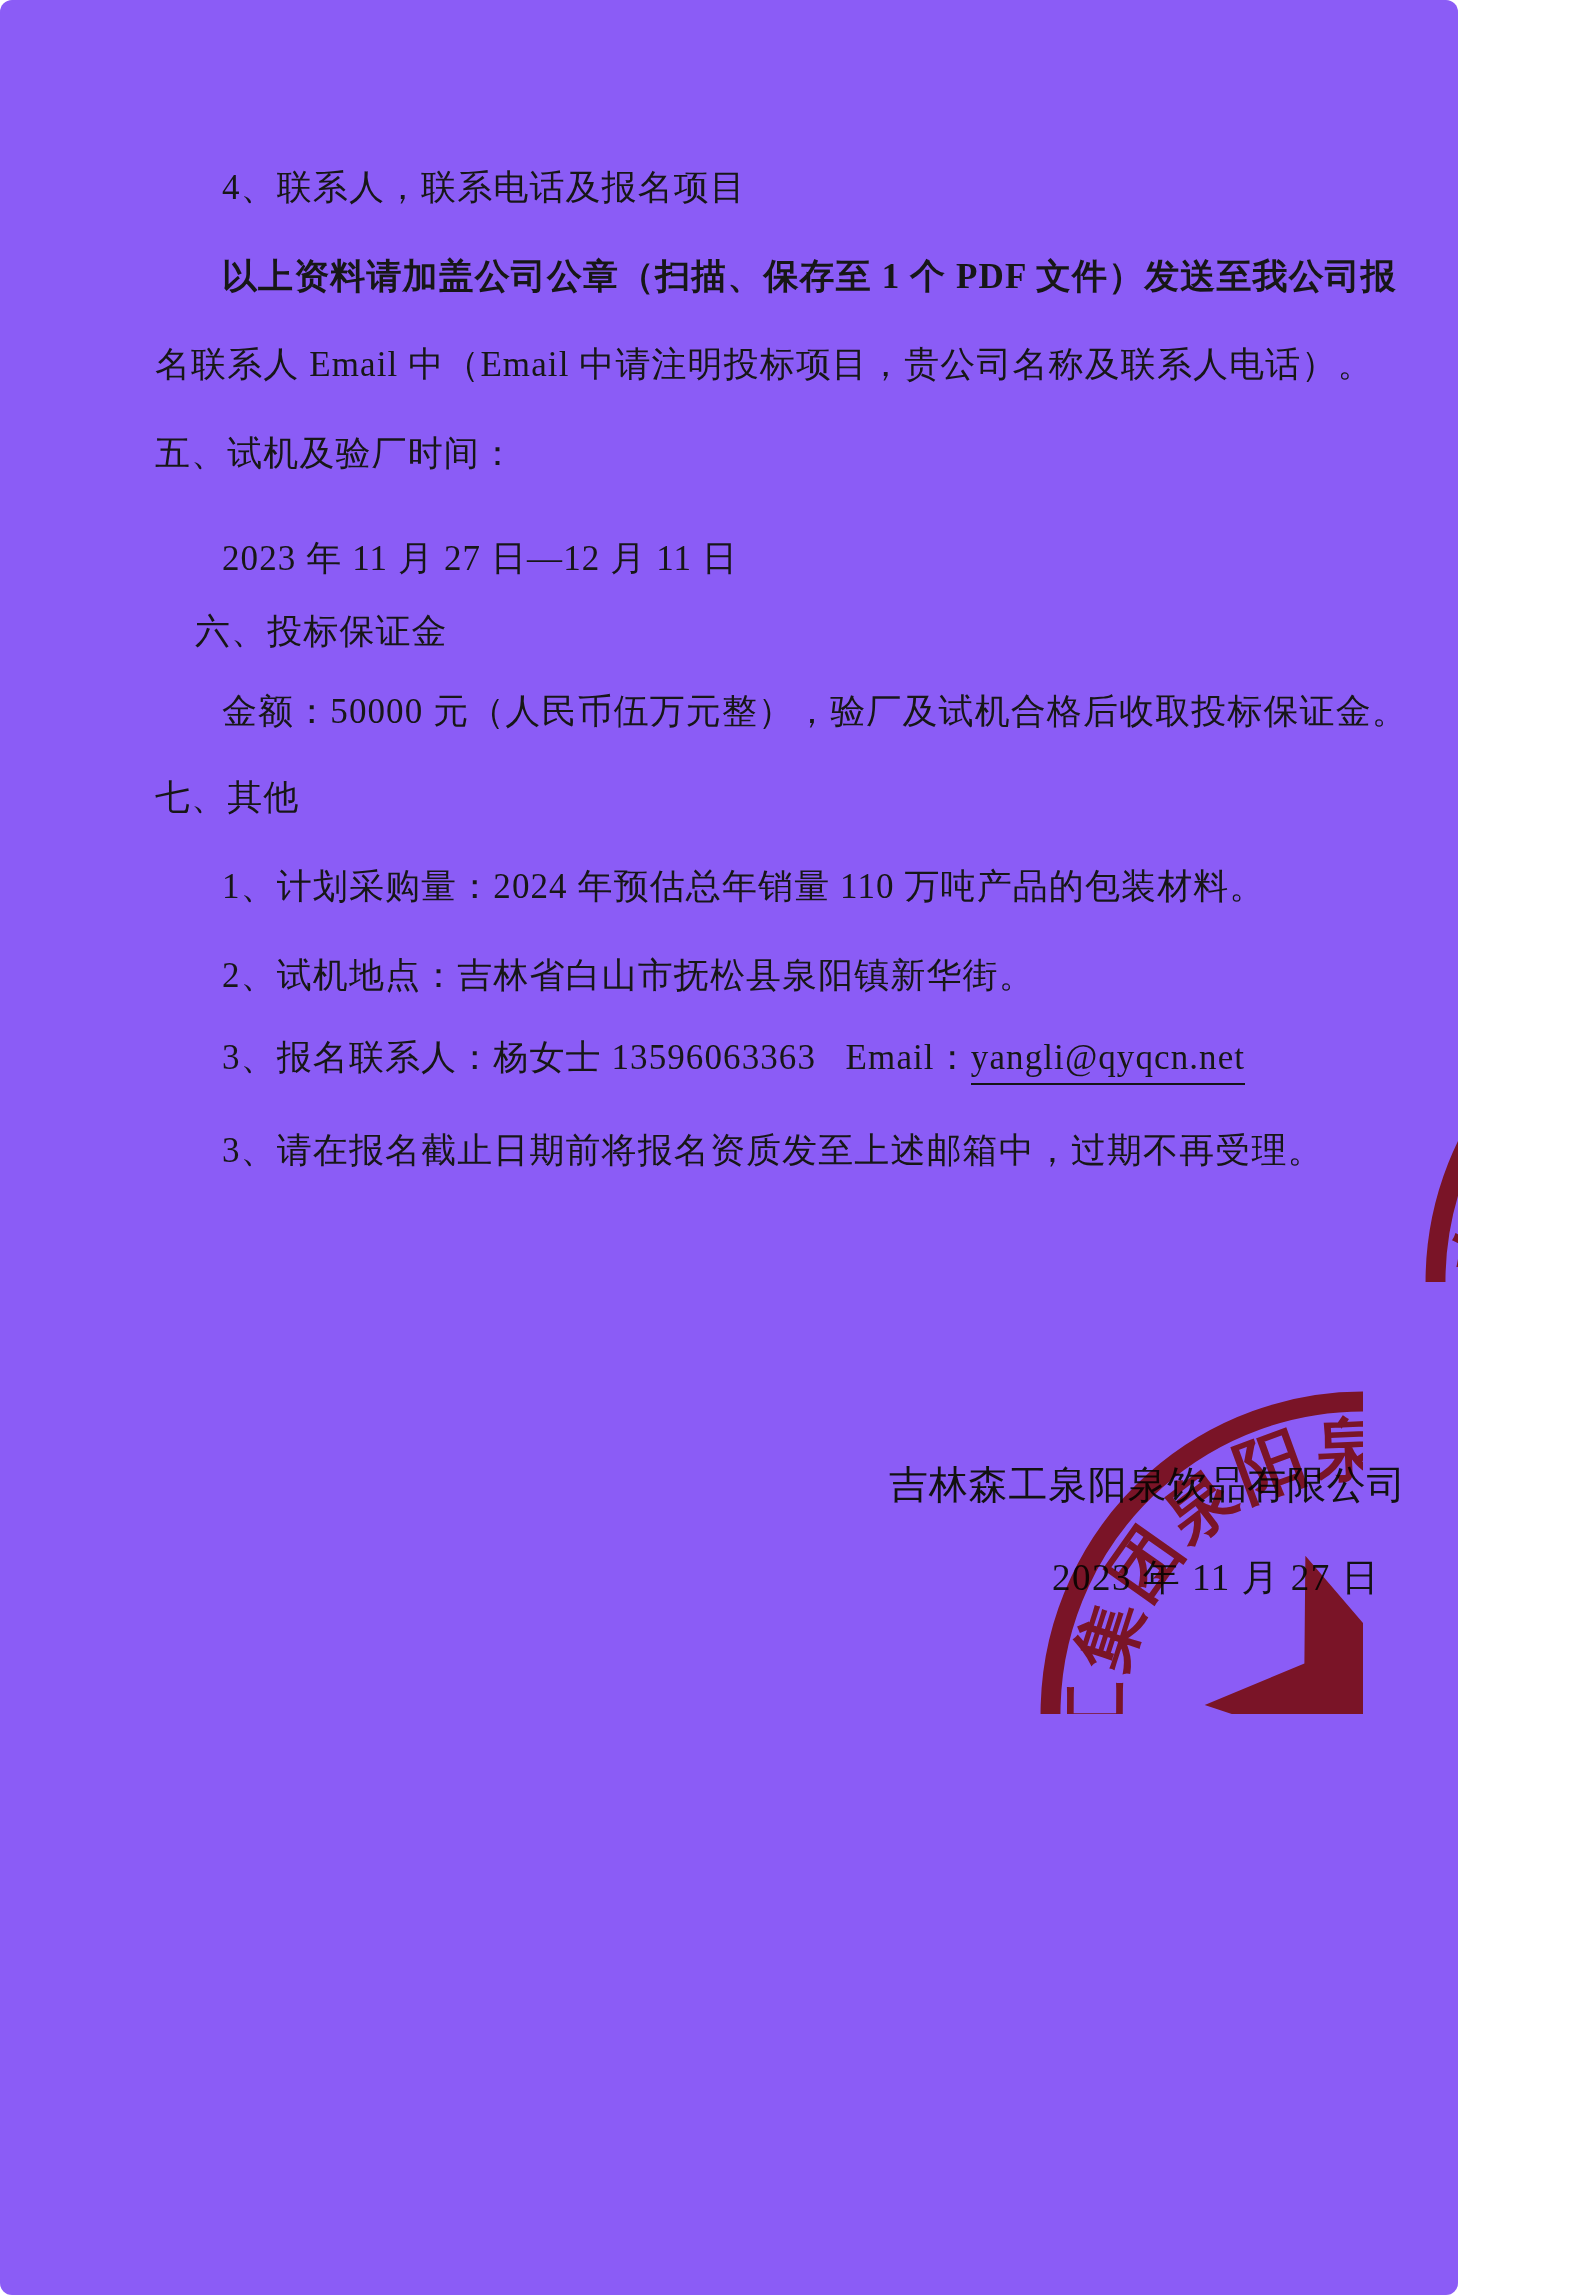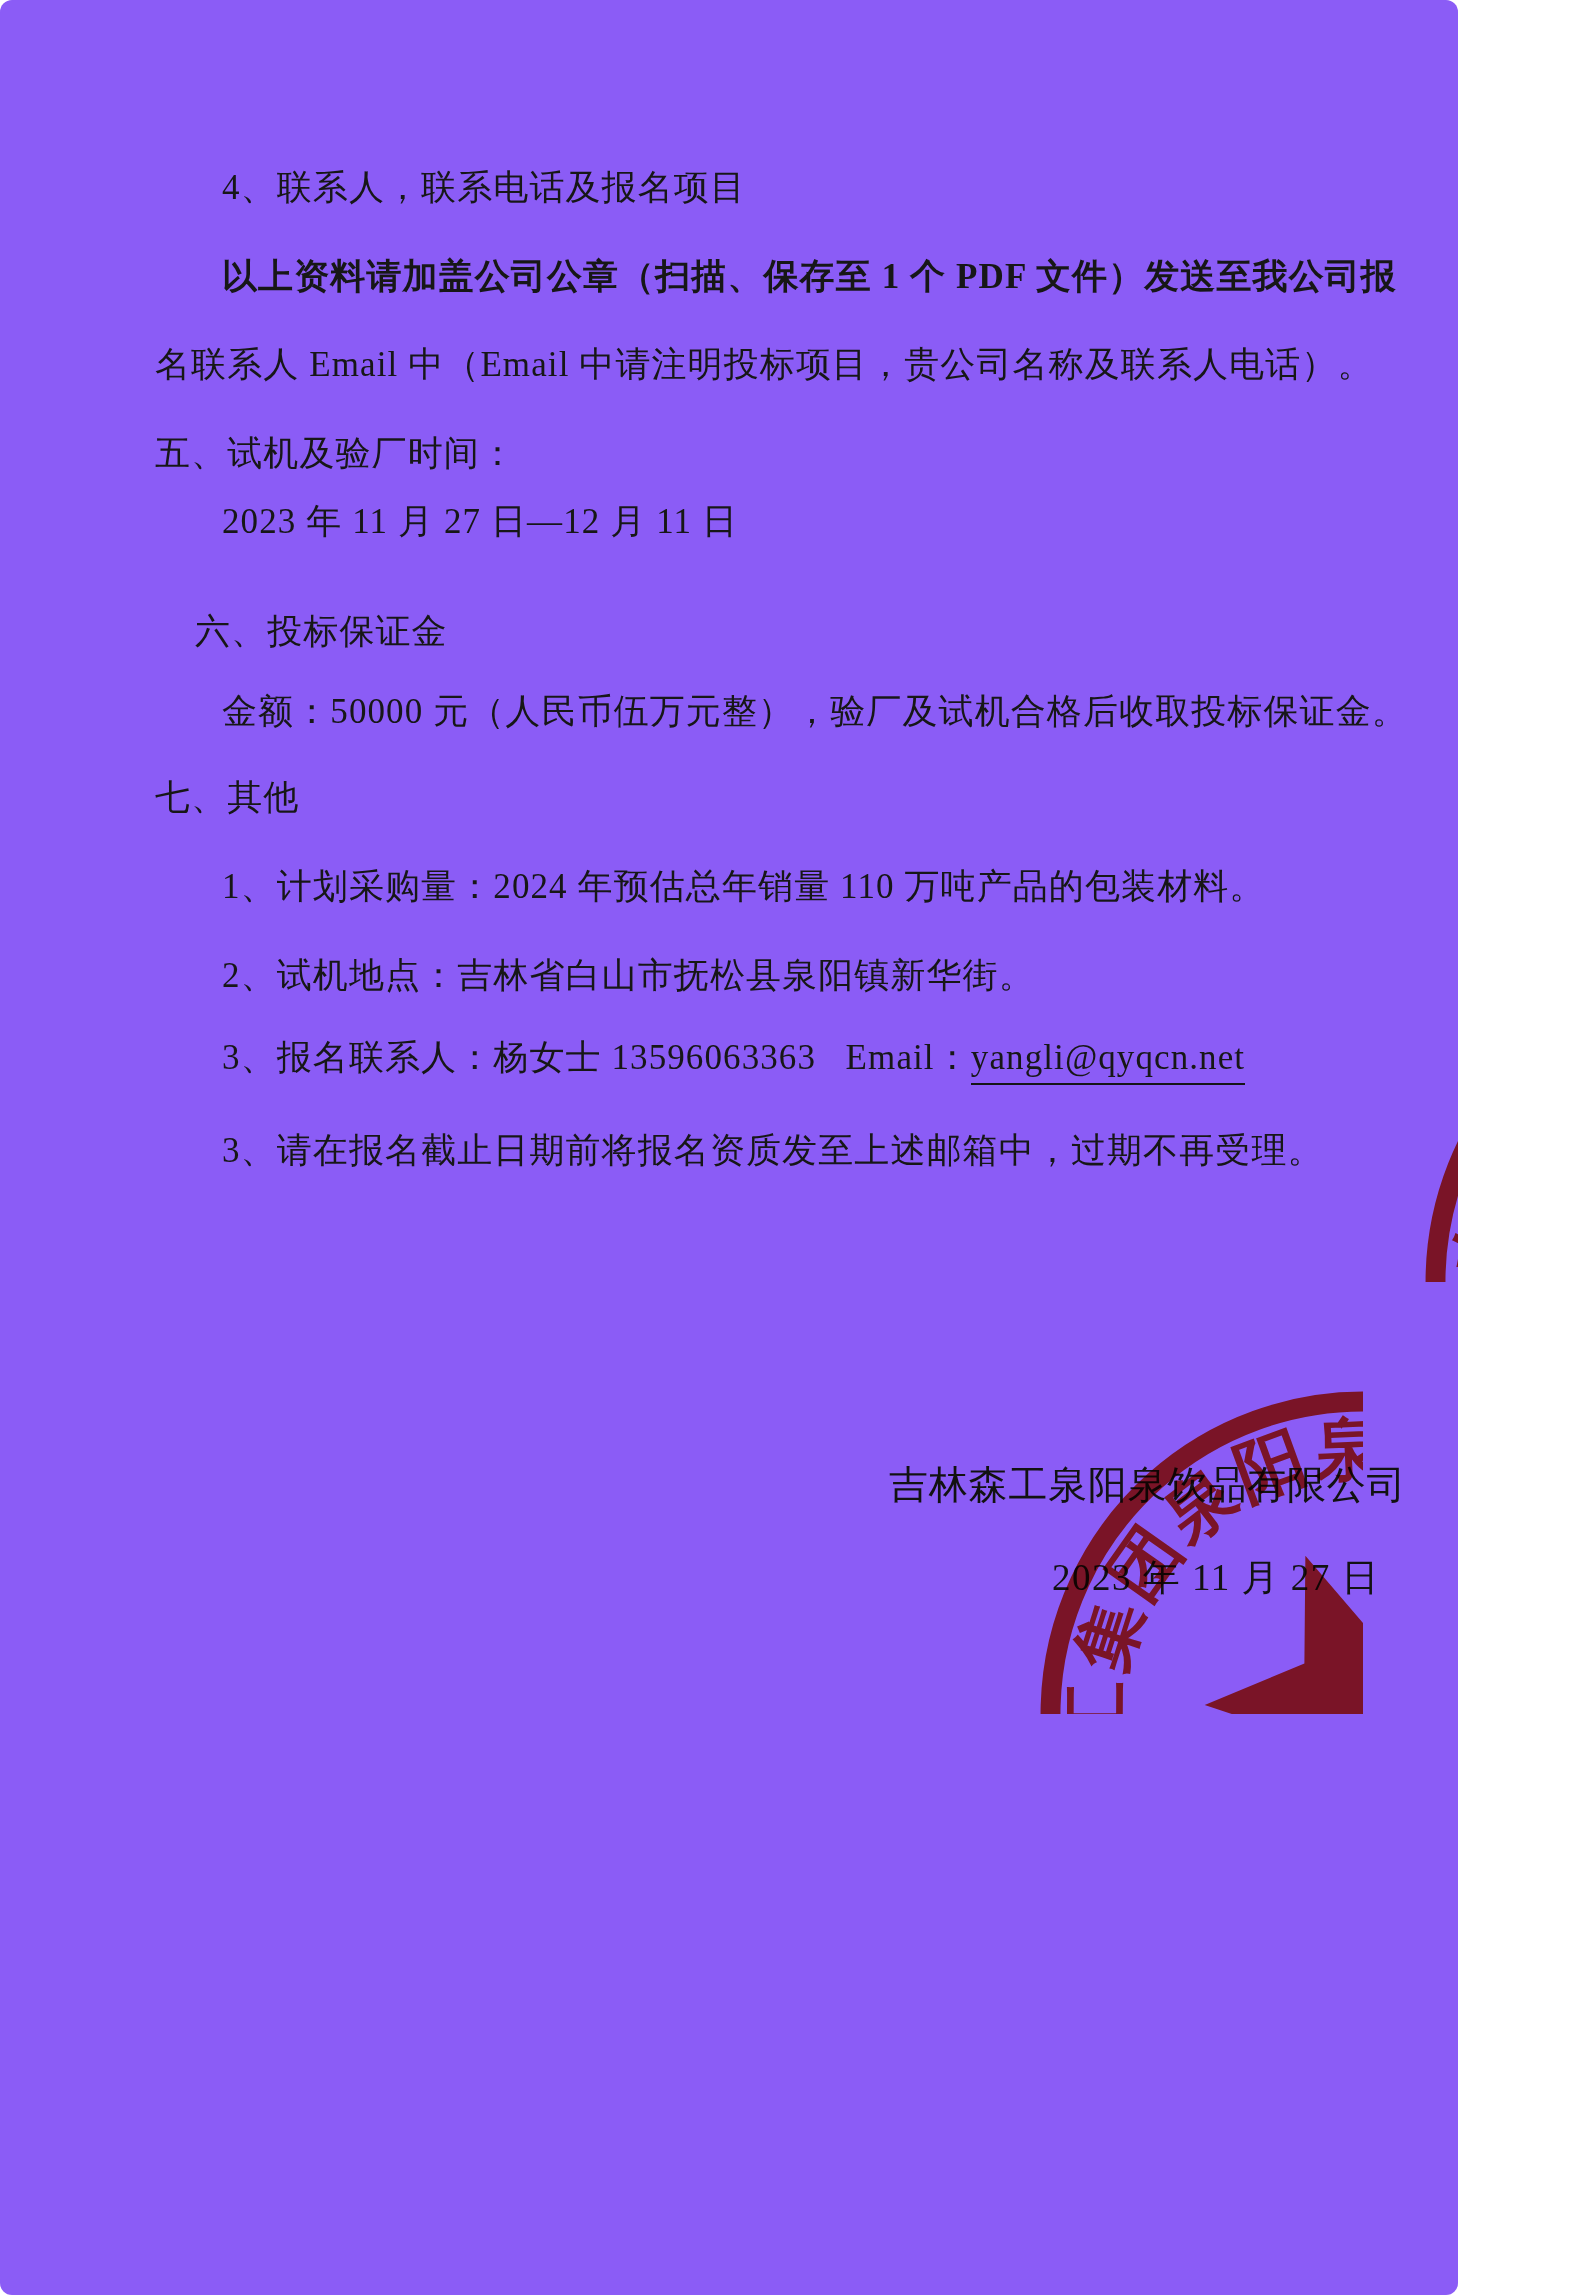--- a/index.html
+++ b/index.html
@@ -43,21 +43,21 @@
 </style>
 </head>
 <body>
 
 <div class="page">
 
   <div class="line" style="left:222px;top:167px;">4、联系人，联系电话及报名项目</div>
   <div class="line" style="left:222px;top:256px;font-weight:bold;">以上资料请加盖公司公章（扫描、保存至 1 个 PDF 文件）发送至我公司报</div>
   <div class="line" style="left:155px;top:344px;">名联系人 Email 中（Email 中请注明投标项目，贵公司名称及联系人电话）。</div>
   <div class="line" style="left:155px;top:433px;">五、试机及验厂时间：</div>
-  <div class="line" style="left:222px;top:501px;">2023 年 11 月 27 日—12 月 11 日</div>
+  <div class="line" style="left:222px;top:538px;">2023 年 11 月 27 日—12 月 11 日</div>
   <div class="line" style="left:155px;top:611px;margin-left:40px;">六、投标保证金</div>
   <div class="line" style="left:222px;top:691px;">金额：50000 元（人民币伍万元整），验厂及试机合格后收取投标保证金。</div>
   <div class="line" style="left:155px;top:777px;">七、其他</div>
   <div class="line" style="left:222px;top:866px;">1、计划采购量：2024 年预估总年销量 110 万吨产品的包装材料。</div>
   <div class="line" style="left:222px;top:955px;">2、试机地点：吉林省白山市抚松县泉阳镇新华街。</div>
   <div class="line" style="left:222px;top:1037px;"><span>3、报名联系人：杨女士 13596063363   Email：</span><span class="email">yangli@qyqcn.net</span></div>
   <div class="line" style="left:222px;top:1130px;">3、请在报名截止日期前将报名资质发至上述邮箱中，过期不再受理。</div>
 
   <div class="sig company" style="left:889px;top:1458px;">吉林森工泉阳泉饮品有限公司</div>
   <div class="sig date" style="left:1052px;top:1553px;">2023 年 11 月 27 日</div>

